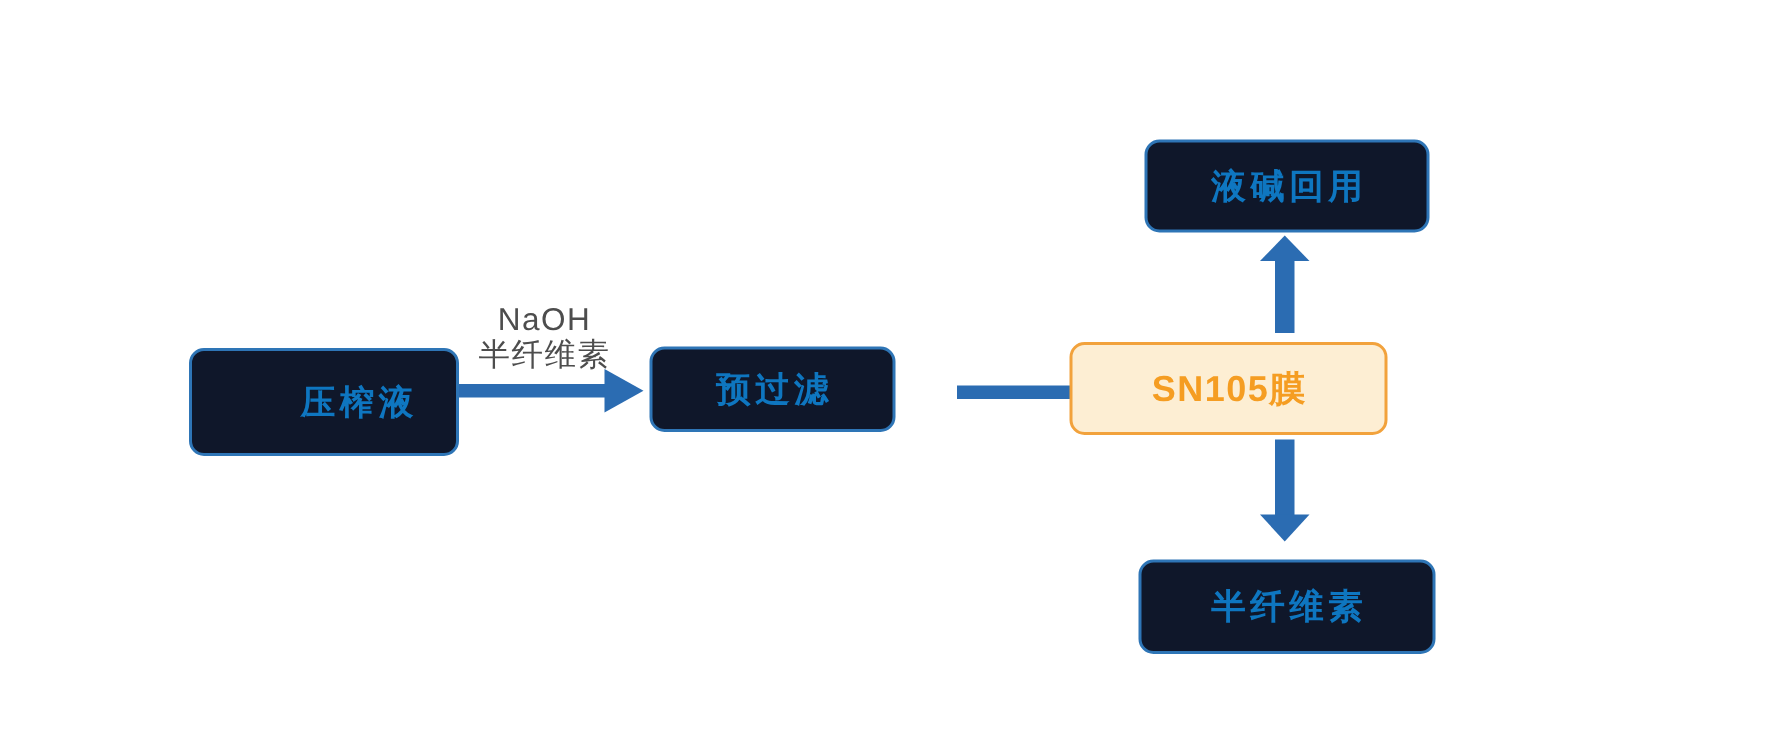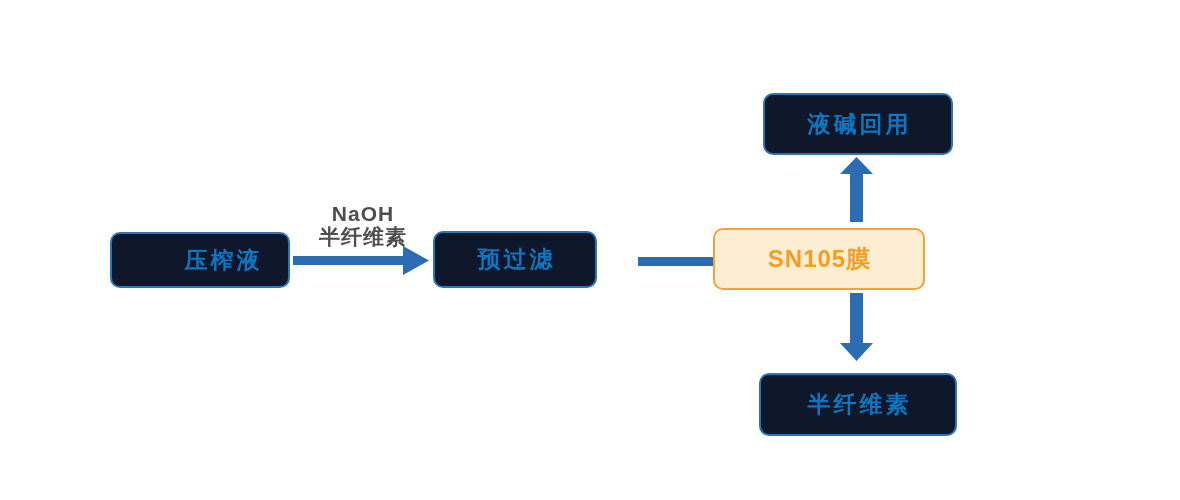--- a/index.html
+++ b/index.html
@@ -41,36 +41,35 @@
     color: #0e76c0;
   }
   .node.orange {
     background: #fdeed3;
     border: 2.5px solid #f2a23c;
     color: #f59d22;
     letter-spacing: 1px;
     text-indent: 1px;
     font-size: 24px;
   }
-  .node-press-liquid   { left: 110px; top: 232px; width: 180px; height: 56px; padding-left: 44px; }
+  .node-press-liquid   { left: 126px; top: 232px; width: 180px; height: 72px; padding-left: 44px; }
   .node-pre-filter     { left: 433px; top: 231px; width: 164px; height: 57px; }
   .node-sn105          { left: 713px; top: 228px; width: 212px; height: 62px; }
   .node-alkali-reuse   { left: 763px; top:  93px; width: 190px; height: 62px; }
   .node-hemicellulose  { left: 759px; top: 373px; width: 198px; height: 63px; }
   .edge-label {
     position: absolute;
     left: 288px;
     top: 202px;
     width: 150px;
     text-align: center;
     color: #4d4d4d;
     font-size: 21px;
     line-height: 23px;
     letter-spacing: 1px;
-    font-weight: bold;
   }
   .edge-label .line { display: block; }
 </style>
 </head>
 <body>
 
 <div class="canvas">
 
   <svg class="arrow-layer" width="1180" height="500" viewBox="0 0 1180 500" xmlns="http://www.w3.org/2000/svg">
 

